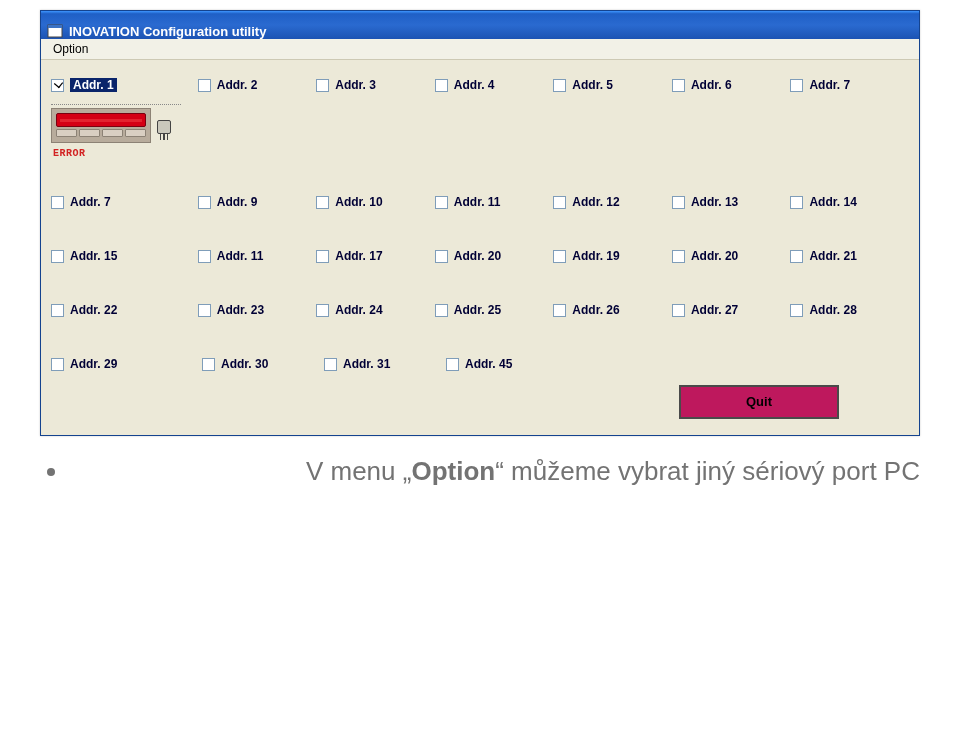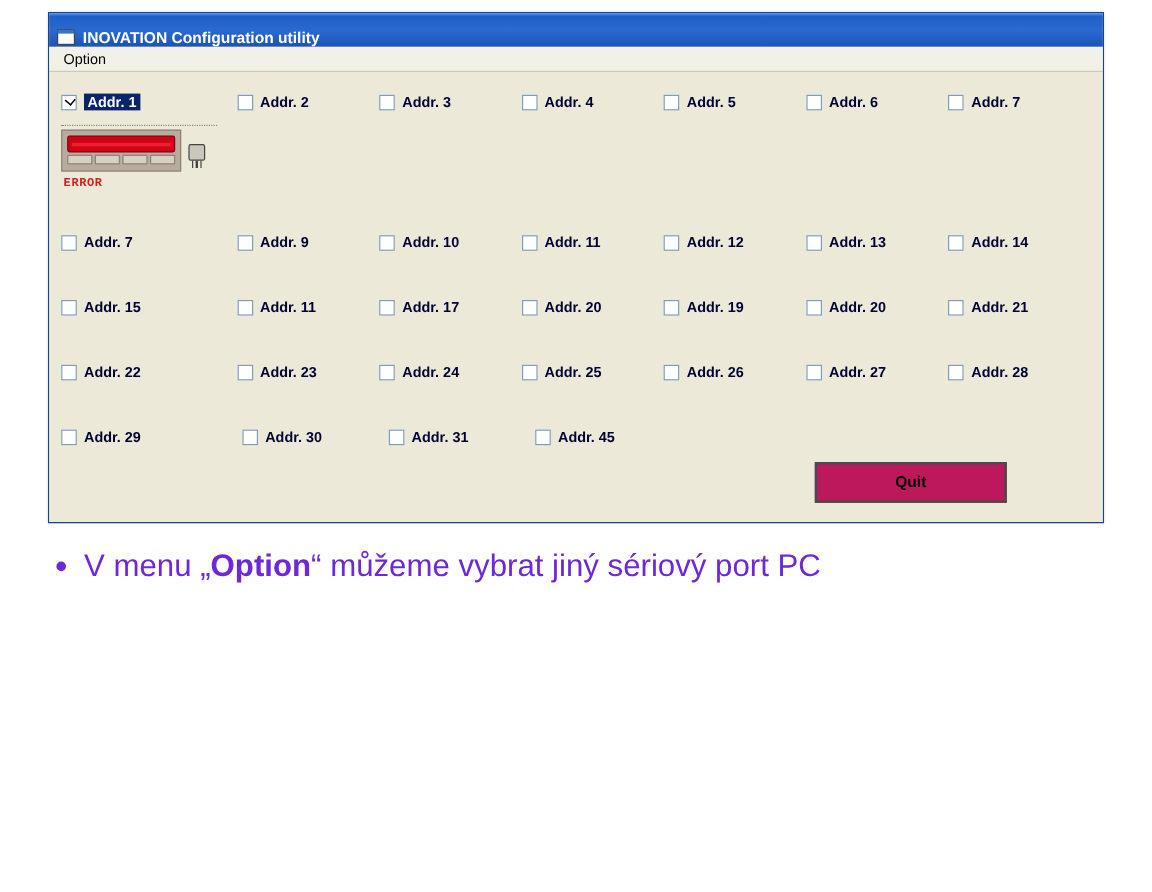--- a/index.html
+++ b/index.html
@@ -212,21 +212,21 @@
     color: #000;
     text-align: center;
     line-height: 30px;
     cursor: pointer;
   }
   .footer-bullet {
     font-size: 26px;
     margin: 6px 0 0;
     padding-left: 30px;
   }
-  .footer-bullet li { color: #6d28d9; }
+  .footer-bullet li { color: #737373; text-align: right; }
   .footer-bullet b { font-weight: bold; }
 </style>
 </head>
 <body>
 
 <div class="slide">
 
 
 
   <div class="app">

